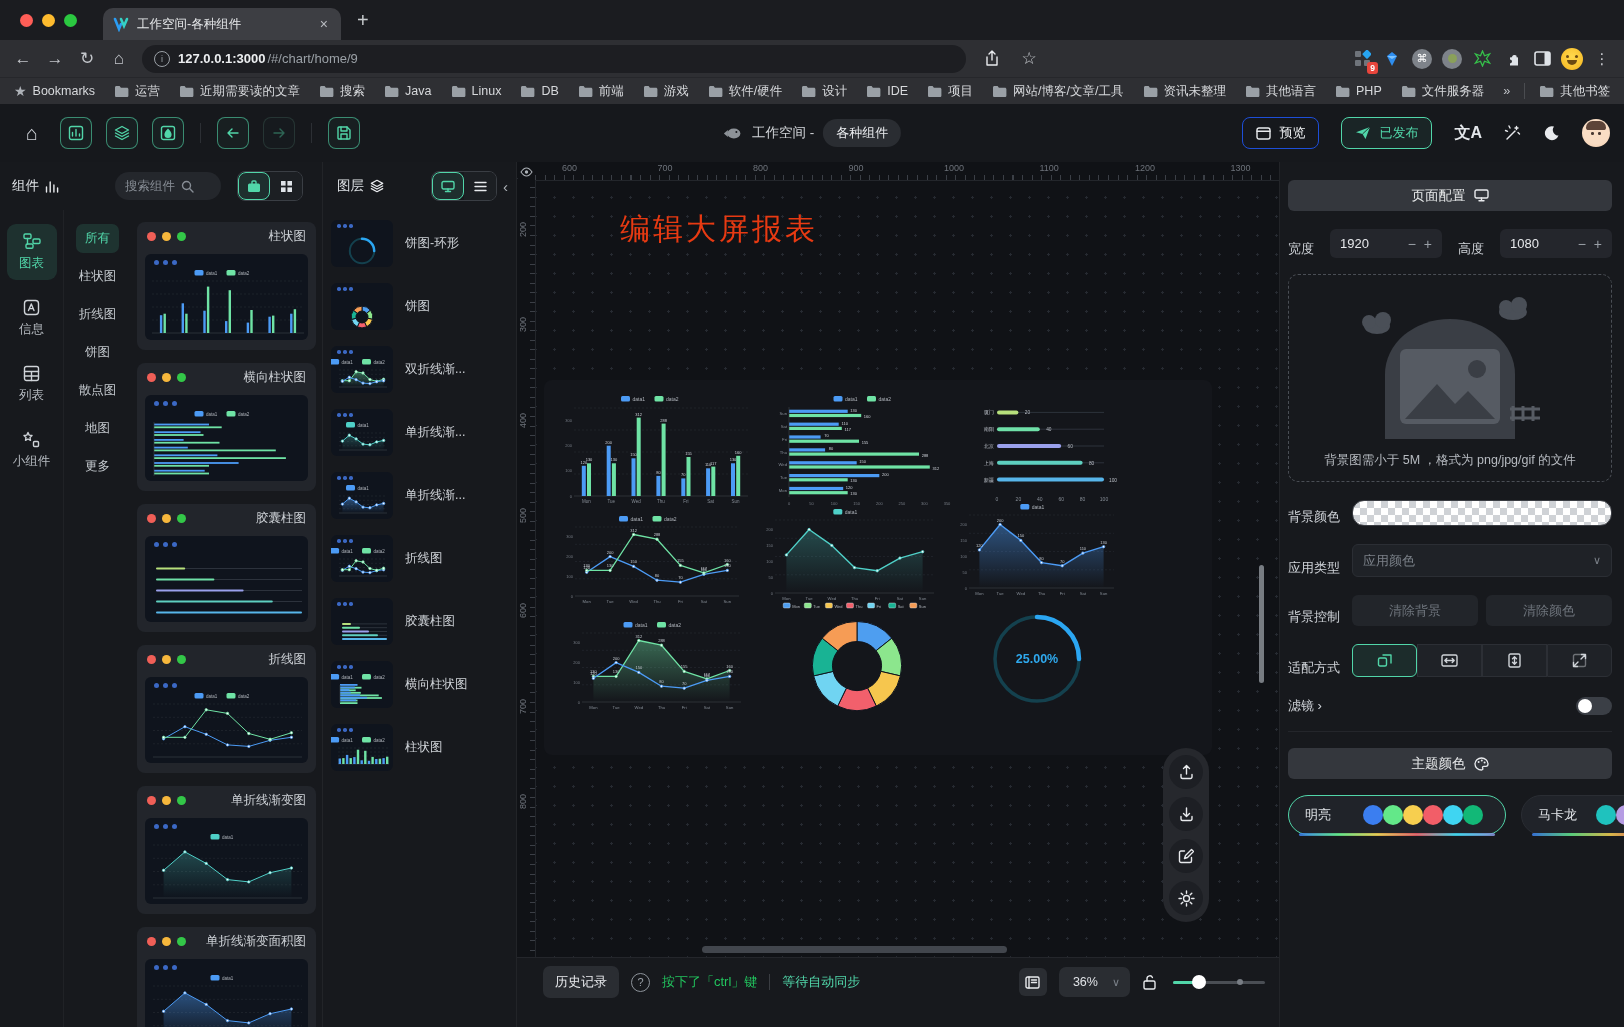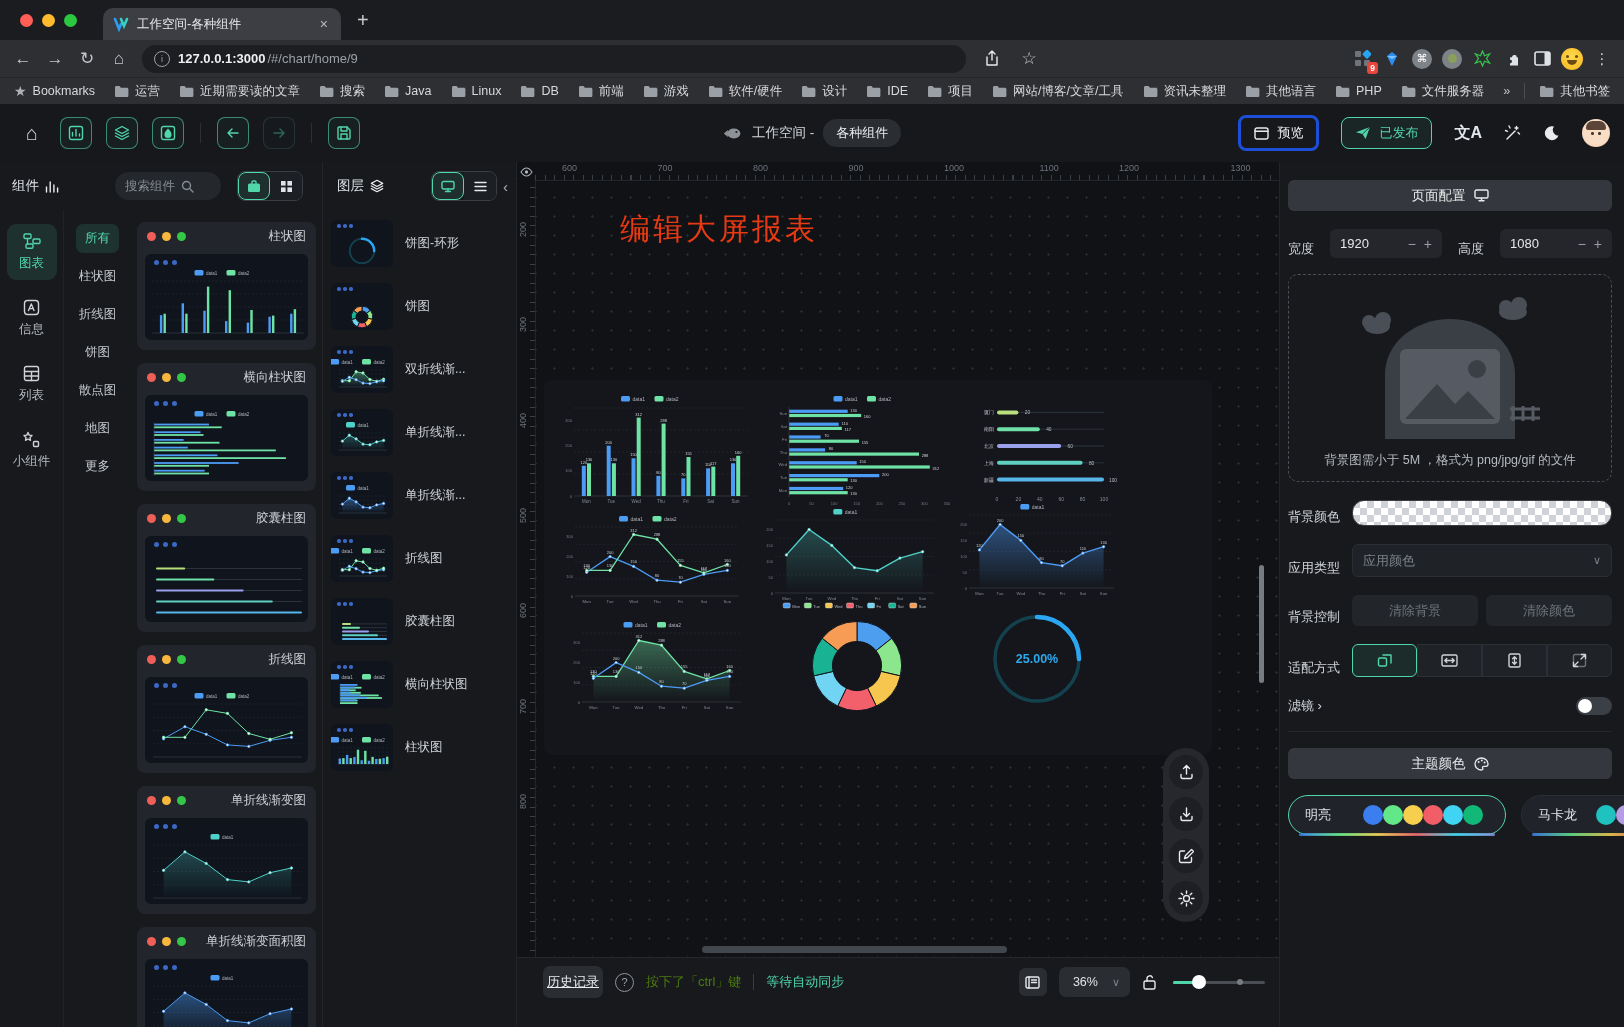--- a/index.html
+++ b/index.html
@@ -31,21 +31,21 @@
   .bm-sep{width:1px;height:16px;background:#4a4c50;}
   
   #appbar{position:absolute;left:0;top:104px;width:100%;height:58px;background:#16181c;display:flex;align-items:center;padding:0 14px;box-sizing:border-box;}
   .tealbtn{width:30px;height:30px;border:1px solid rgba(81,214,169,.6);border-radius:8px;display:flex;align-items:center;justify-content:center;margin-right:14px;background:rgba(81,214,169,.04);}
   .tealbtn.dim{opacity:.4;border-color:rgba(120,200,170,.4)}
   .vsep{width:1px;height:20px;background:#2c2f34;margin:0 16px 0 2px;}
   #appbar .home{color:#cfd3d8;font-size:20px;margin:0 22px 0 12px;}
   #apptitle{position:absolute;left:50%;transform:translateX(-50%);display:flex;align-items:center;gap:9px;font-size:13.5px;color:#d4d7db;}
   .proj-pill{background:#2a2d32;border-radius:14px;padding:5px 13px;color:#e8eaed;font-size:13px;}
   #appbar-right{margin-left:auto;display:flex;align-items:center;gap:22px;}
-  .btn-preview{display:flex;align-items:center;gap:8px;border:3px solid #1d4ed8;border-radius:8px;padding:6px 13px;font-size:13px;color:#eceef0;}
+  .btn-preview{display:flex;align-items:center;gap:8px;border:1px solid #1d4ed8;border-radius:8px;padding:6px 13px;font-size:13px;color:#eceef0;}
   .btn-publish{display:flex;align-items:center;gap:8px;border:1px solid #51d6a9;border-radius:8px;padding:6px 13px;font-size:13px;color:#51d6a9;background:rgba(81,214,169,.07);}
   .hdr-ic{color:#e3e6ea;font-size:16px;}
   .avatar{width:28px;height:28px;border-radius:50%;background:radial-gradient(circle at 50% 42%,#f9ddc4 60%,#f2c9a8);position:relative;overflow:hidden;}
   .avatar:before{content:"";position:absolute;left:4px;top:2px;width:20px;height:9px;border-radius:10px 10px 4px 4px;background:#5d4438;}
   .avatar:after{content:"";position:absolute;left:9px;top:13px;width:2.5px;height:2.5px;border-radius:50%;background:#4a3a33;box-shadow:7px 0 0 #4a3a33;}
   
   #main{position:absolute;left:0;top:162px;width:1624px;height:865px;display:flex;}
   #leftsec{width:322px;background:#17191d;border-right:1px solid #222428;display:flex;flex-direction:column;flex:0 0 auto;}
   .panelhead{height:48px;display:flex;align-items:center;padding:0 12px;gap:8px;flex:0 0 auto;}
   .panel-title{font-size:13.5px;color:#dfe2e6;display:flex;gap:6px;align-items:center;}
@@ -92,23 +92,23 @@
   #eyecorner{position:absolute;left:1px;top:1px;width:17px;height:17px;display:flex;align-items:center;justify-content:center;background:#101216;z-index:3;}
   #board{position:absolute;left:27px;top:218px;width:668px;height:375px;background:#14161b;border-radius:8px;}
   #cvtitle{position:absolute;left:103px;top:47px;font-size:30px;letter-spacing:3px;color:#e83a12;font-weight:500;}
   .cvchart{position:absolute;}
   #floatbtns{position:absolute;left:646px;top:586px;width:46px;background:#26282d;border-radius:23px;padding:7px 0;display:flex;flex-direction:column;align-items:center;gap:8px;}
   .fbtn{width:34px;height:34px;border-radius:50%;background:#1d1f24;display:flex;align-items:center;justify-content:center;}
   #hscroll{position:absolute;left:185px;top:784px;width:305px;height:7px;border-radius:4px;background:#42464d;}
   #vscroll{position:absolute;left:742px;top:403px;width:5px;height:118px;border-radius:3px;background:#9aa0a7;opacity:.75;}
   #statusbar{position:absolute;left:0;bottom:0;width:100%;height:70px;background:#17191d;border-top:1px solid #24262b;box-sizing:border-box;}
   #statusrow{display:flex;align-items:center;gap:12px;padding:8px 14px 0 26px;}
-  .histbtn{background:#2a2d32;border-radius:7px;padding:7px 4px;font-size:13px;color:#e8eaed;text-decoration:underline;}
+  .histbtn{background:#2a2d32;border-radius:7px;padding:7px 12px;font-size:13px;color:#e8eaed;}
   .helpc{width:17px;height:17px;border-radius:50%;border:1.4px solid #8d939a;color:#9aa0a7;font-size:11px;display:flex;align-items:center;justify-content:center;}
-  .keyhint{font-size:13px;color:#4d7c0f;}
+  .keyhint{font-size:13px;color:#22c55e;}
   .ssep{width:1px;height:16px;background:#3a3d42;}
   .synctxt{font-size:13px;color:#51d6a9;}
   .zoomsel{background:#2a2d32;border-radius:7px;height:30px;display:flex;align-items:center;gap:14px;padding:0 10px 0 14px;font-size:12.5px;color:#dfe2e6;}
   .zslider{display:flex;align-items:center;margin-left:4px;position:relative;width:92px;height:14px;}
   .ztrack{position:absolute;left:0;top:6px;width:100%;height:2.5px;background:#4a4e54;border-radius:2px;}
   .zfill{position:absolute;left:0;top:6px;width:26px;height:2.5px;background:#51d6a9;border-radius:2px;}
   .zknob{position:absolute;left:19px;top:0;width:14px;height:14px;border-radius:50%;background:#fff;}
   .zdot{position:absolute;left:64px;top:4px;width:6px;height:6px;border-radius:50%;background:#787d84;}
   
   #rightpanel{flex:1;background:#17191d;border-left:1px solid #222428;padding:18px 12px 0 8px;box-sizing:border-box;overflow:hidden;}
@@ -1022,21 +1022,21 @@
             <circle cx="6.5" cy="5" r="1.7" fill="#aeb3b9"></circle>
           </svg>
       </div>
       <div id="hruler">
           <span class="hlab" style="left: 27px;">600</span>
           <span class="hlab" style="left: 122.5px;">700</span>
           <span class="hlab" style="left: 218px;">800</span>
           <span class="hlab" style="left: 313.5px;">900</span>
           <span class="hlab" style="left: 409px;">1000</span>
           <span class="hlab" style="left: 504.5px;">1100</span>
-          <span class="hlab" style="left: 584px;">1200</span>
+          <span class="hlab" style="left: 600px;">1200</span>
           <span class="hlab" style="left: 695.5px;">1300</span>
         </div>
       <div id="vruler">
           <span class="vlab" style="top: 42px;">200</span>
           <span class="vlab" style="top: 137.3px;">300</span>
           <span class="vlab" style="top: 232.6px;">400</span>
           <span class="vlab" style="top: 327.9px;">500</span>
           <span class="vlab" style="top: 423.2px;">600</span>
           <span class="vlab" style="top: 518.5px;">700</span>
           <span class="vlab" style="top: 613.8px;">800</span>

